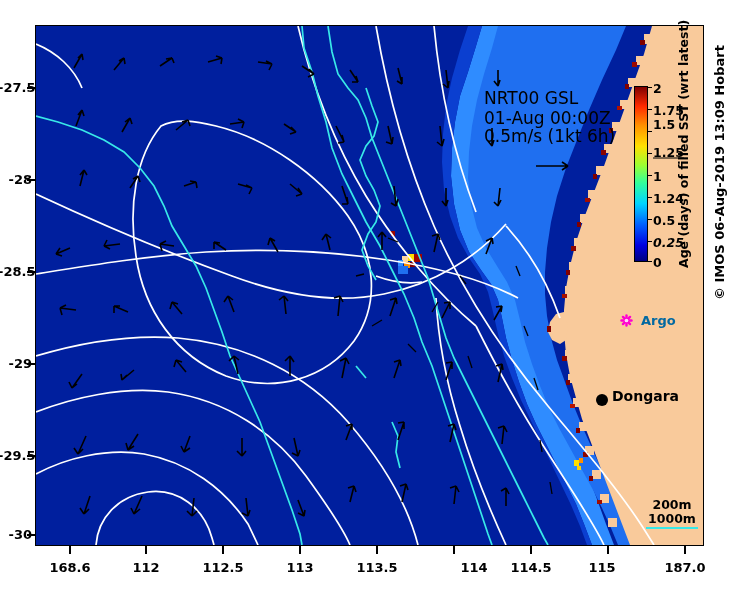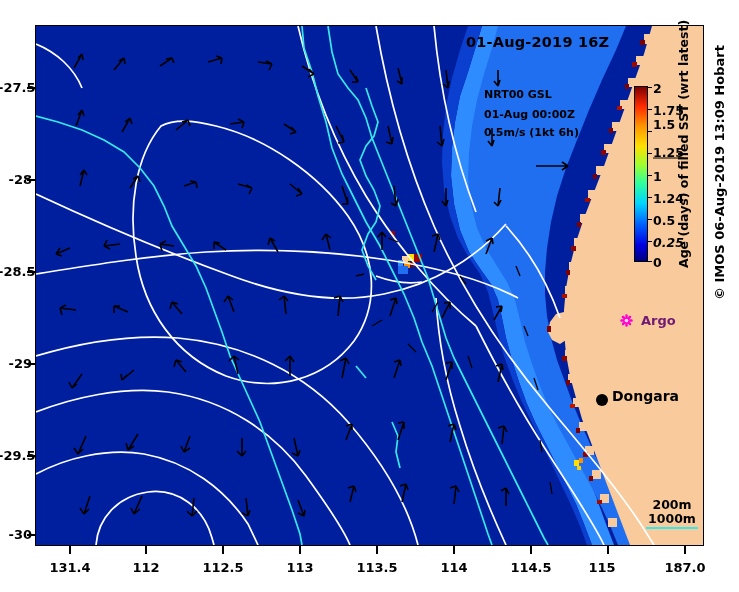--- a/index.html
+++ b/index.html
@@ -15,21 +15,21 @@
   .ylab{position:absolute;text-align:right;width:34px;left:-2px;
         font-size:13px;font-weight:bold;color:#000;}
   .xlab{position:absolute;text-align:center;width:60px;
         font-size:13px;font-weight:bold;color:#000;}
 
   .tickmark{position:absolute;background:#000;}
 
   
   .maptext{position:absolute;color:#000;font-weight:bold;white-space:nowrap;}
   #title{font-size:14.5px;letter-spacing:.2px;}
-  .blk{font-size:11px;font-weight:bold;}
+  .blk{font-size:17px;font-weight:normal;}
 
   
   #cbar{position:absolute;left:634px;top:86px;width:14px;height:176px;
         border:1px solid #000;box-sizing:border-box;}
   #cbarfill{width:100%;height:100%;
      background:linear-gradient(to top,
        #00007f  0%,
        #0000e0  9%,
        #0060ff 21%,
        #00d4ff 33%,
@@ -42,21 +42,21 @@
   .cbtick{position:absolute;left:648px;width:4px;height:1px;background:#000;}
   .cblab{position:absolute;left:653px;font-size:12.5px;font-weight:bold;color:#000;
          transform:translateY(-50%);white-space:nowrap;}
   #cbtitle{position:absolute;left:676px;top:88px;width:180px;
            font-size:12.5px;font-weight:bold;color:#000;white-space:nowrap;
            transform-origin:0 0;transform:rotate(-90deg) translate(-180px,0);}
 
   
   #argo-row{position:absolute;left:620px;top:313px;display:flex;align-items:center;gap:8px;}
   #argo-mark{width:13px;height:13px;position:relative;}
-  #argo-label{font-size:13px;font-weight:bold;color:#701a75;}
+  #argo-label{font-size:13px;font-weight:bold;color:#0369a1;}
 
   #dongara-dot{position:absolute;left:596px;top:394px;width:12px;height:12px;
                border-radius:50%;background:#000;}
   #dongara-label{position:absolute;left:612px;top:388px;font-size:14px;font-weight:bold;color:#000;}
 
   
   #depth-legend{position:absolute;left:646px;top:498px;text-align:center;}
   #depth-legend div{font-size:12.5px;font-weight:bold;color:#000;line-height:14px;}
   #depth-line{width:52px;height:2px;background:#38e8e8;margin-top:1px;}
 
@@ -332,21 +332,20 @@
             <path d="M480,240 l4,10"></path>
             <path d="M498,352 l4,12"></path>
             <path d="M504,414 l2,12"></path>
             <path d="M514,456 l2,12"></path>
             <path d="M488,300 l4,10"></path>
           </g>
         </g>
       </g>
     </svg>
 
-    <div class="maptext" id="title" style="left:430px;top:8px;">01-Aug-2019 16Z</div>
 
     <div class="maptext blk" style="left:448px;top:62px;">NRT00 GSL</div>
     <div class="maptext blk" style="left:448px;top:82px;">01-Aug 00:00Z</div>
     <div class="maptext blk" style="left:448px;top:100px;">0.5m/s (1kt 6h)</div>
 
     <svg id="veclegend" width="46" height="14">
       <path d="M2,7 L34,7 M34,7 l-6,-4 M34,7 l-6,4" stroke="#000" stroke-width="1.6" fill="none"></path>
     </svg>
   </div>
 
@@ -367,26 +366,26 @@
   <div class="tickmark" style="left:69px;top:546px;width:2px;height:8px;"></div>
   <div class="tickmark" style="left:145px;top:546px;width:2px;height:8px;"></div>
   <div class="tickmark" style="left:222px;top:546px;width:2px;height:8px;"></div>
   <div class="tickmark" style="left:299px;top:546px;width:2px;height:8px;"></div>
   <div class="tickmark" style="left:376px;top:546px;width:2px;height:8px;"></div>
   <div class="tickmark" style="left:453px;top:546px;width:2px;height:8px;"></div>
   <div class="tickmark" style="left:530px;top:546px;width:2px;height:8px;"></div>
   <div class="tickmark" style="left:607px;top:546px;width:2px;height:8px;"></div>
   <div class="tickmark" style="left:684px;top:546px;width:2px;height:8px;"></div>
 
-  <div class="xlab" style="left:40px;top:560px;">131.4</div>
+  <div class="xlab" style="left:40px;top:560px;">168.6</div>
   <div class="xlab" style="left:116px;top:560px;">112</div>
   <div class="xlab" style="left:193px;top:560px;">112.5</div>
   <div class="xlab" style="left:270px;top:560px;">113</div>
   <div class="xlab" style="left:347px;top:560px;">113.5</div>
-  <div class="xlab" style="left:424px;top:560px;">114</div>
+  <div class="xlab" style="left:444px;top:560px;">114</div>
   <div class="xlab" style="left:501px;top:560px;">114.5</div>
   <div class="xlab" style="left:572px;top:560px;">115</div>
   <div class="xlab" style="left:655px;top:560px;">187.0</div>
 
   <div id="cbar">
     <div id="cbarfill"></div>
   </div>
 
   <div class="cbtick" style="top:87px;"></div>
   <div class="cbtick" style="top:109px;"></div>

